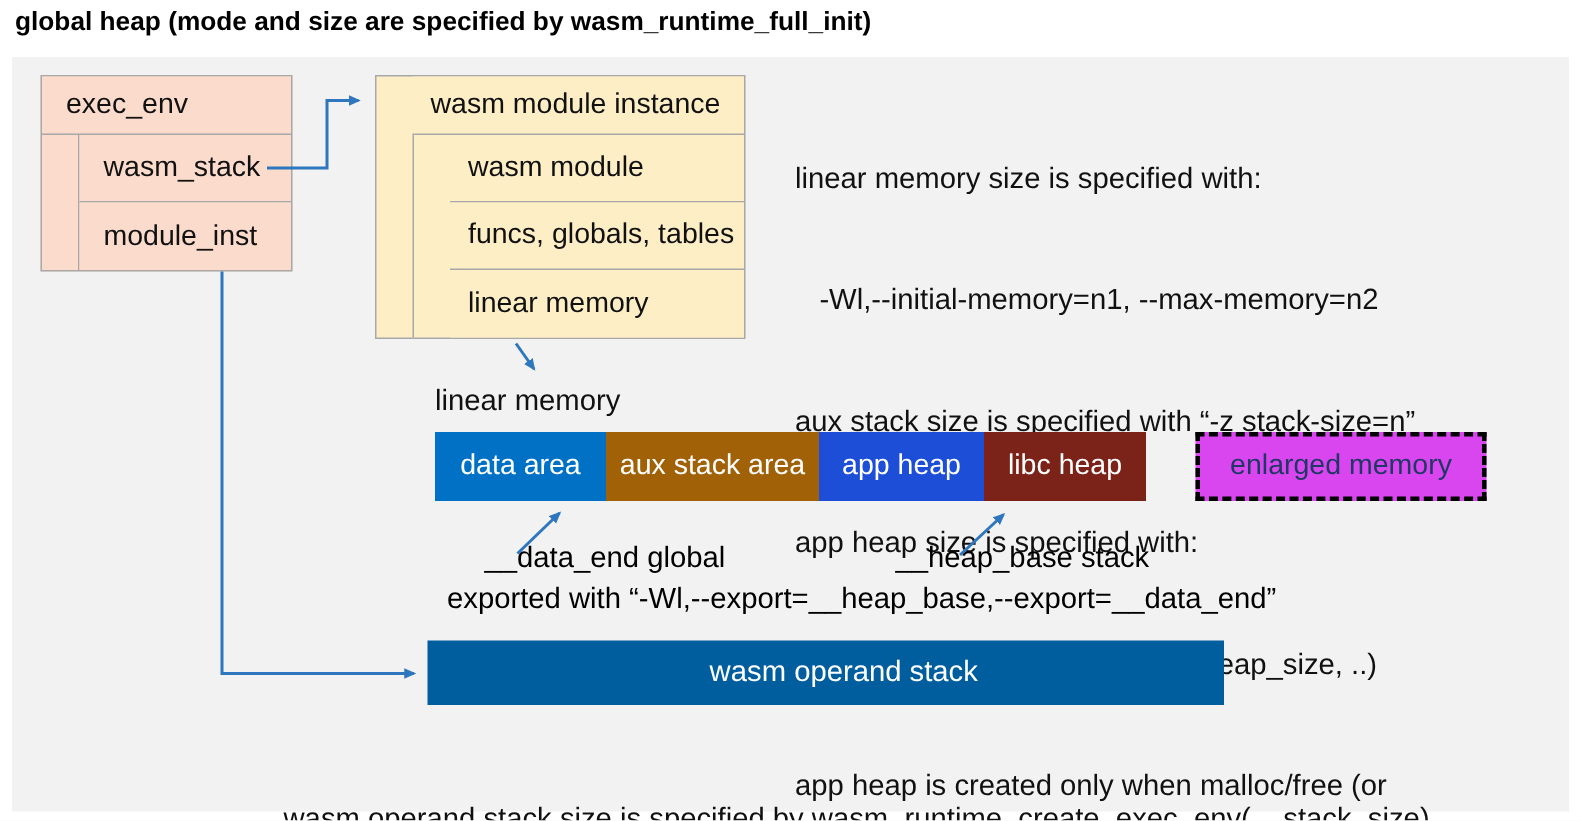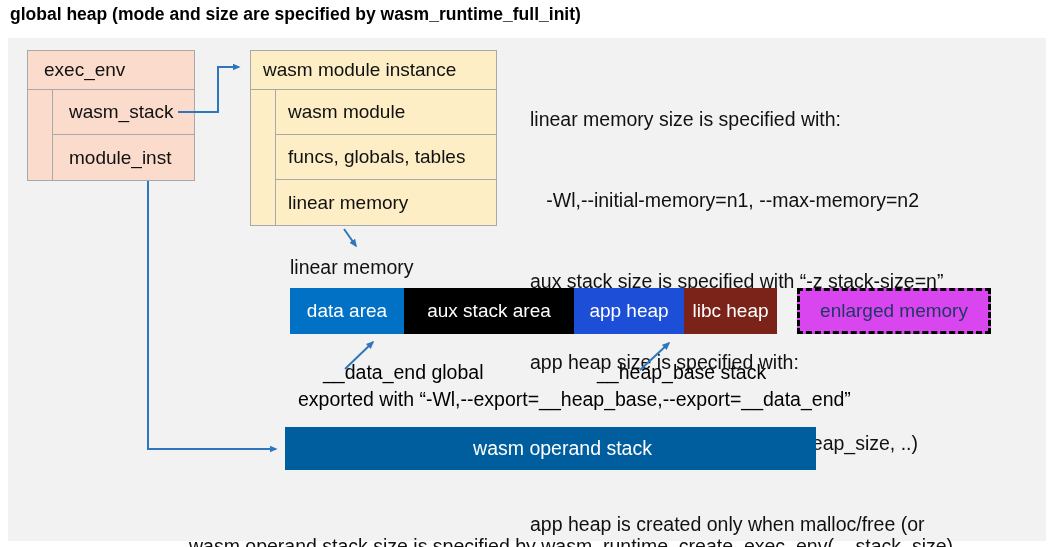--- a/index.html
+++ b/index.html
@@ -29,21 +29,21 @@
   .struct .spacer { width:25px; border-right:1px solid #A8A8A8; box-sizing:border-box; }
   .struct .rows { flex:1; display:flex; flex-direction:column; }
   .struct .row {
     height:45px; display:flex; align-items:center; padding-left:12px;
     border-bottom:1px solid #A8A8A8; box-sizing:border-box;
   }
   .struct .row:last-child { border-bottom:none; }
   .exec-env { left:27px; top:50px; width:168px; background:#FBDBCB; }
   .exec-env .hdr, .exec-env .row { background:#FBDBCB;padding-left:16px; }
   .module-inst { left:250px; top:50px; width:247px; background:#FDEEC6; }
-  .module-inst .hdr, .module-inst .row { background:#FDEEC6; }
+  .module-inst .hdr, .module-inst .row { background:#FDEEC6;margin-left:24px; }
   
   .notes {
     position:absolute; left:530px; top:52px; width:515px;
     font-size:19.5px; line-height:27px; white-space:pre;
   }
   
   .lm-label { position:absolute; left:290px; top:256px; font-size:19.5px; }
   .membar { position:absolute; left:290px; top:288px; height:46px; display:flex;border-radius:10px; }
   .seg {
     height:46px; display:flex; align-items:center; justify-content:center;
@@ -110,23 +110,23 @@
     <div>app heap size is specified with:</div>
     <div>   wasm_runtime_instantiate(.., heap_size, ..)</div>
     <div>app heap is created only when malloc/free (or</div>
     
   </div>
 
   <div class="lm-label">linear memory</div>
 
   <div class="membar">
     <div class="seg" style="width: 114px; background: rgb(0, 113, 197);">data area</div>
-    <div class="seg" style="width: 170px; background: #000000;">aux stack area</div>
+    <div class="seg" style="width: 142px; background: #a16207;">aux stack area</div>
     <div class="seg" style="width: 110px; background: #1d4ed8;">app heap</div>
-    <div class="seg" style="width: 93px; background: rgb(123, 35, 24);">libc heap</div>
+    <div class="seg" style="width: 108px; background: rgb(123, 35, 24);">libc heap</div>
   </div>
   <div class="seg-enlarged">enlarged memory</div>
 
   <div class="anno data-end">__data_end global</div>
   <div class="anno heap-base">__heap_base stack</div>
   <div class="anno export-note">exported with “-Wl,--export=__heap_base,--export=__data_end”</div>
 
   <div class="opstack">wasm operand stack</div>
 
   <div class="bottom-note">

